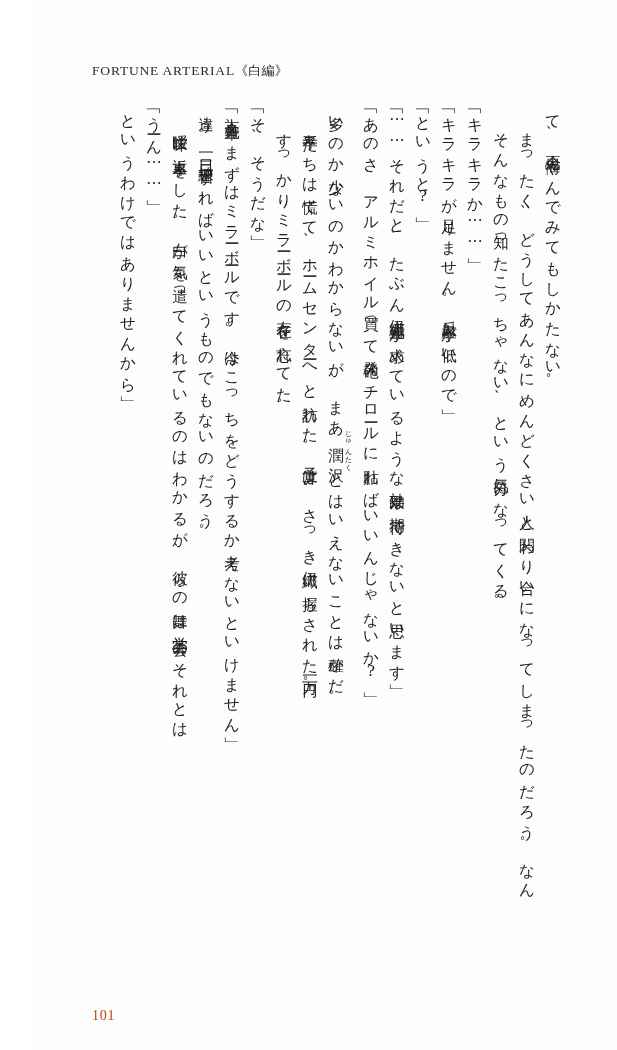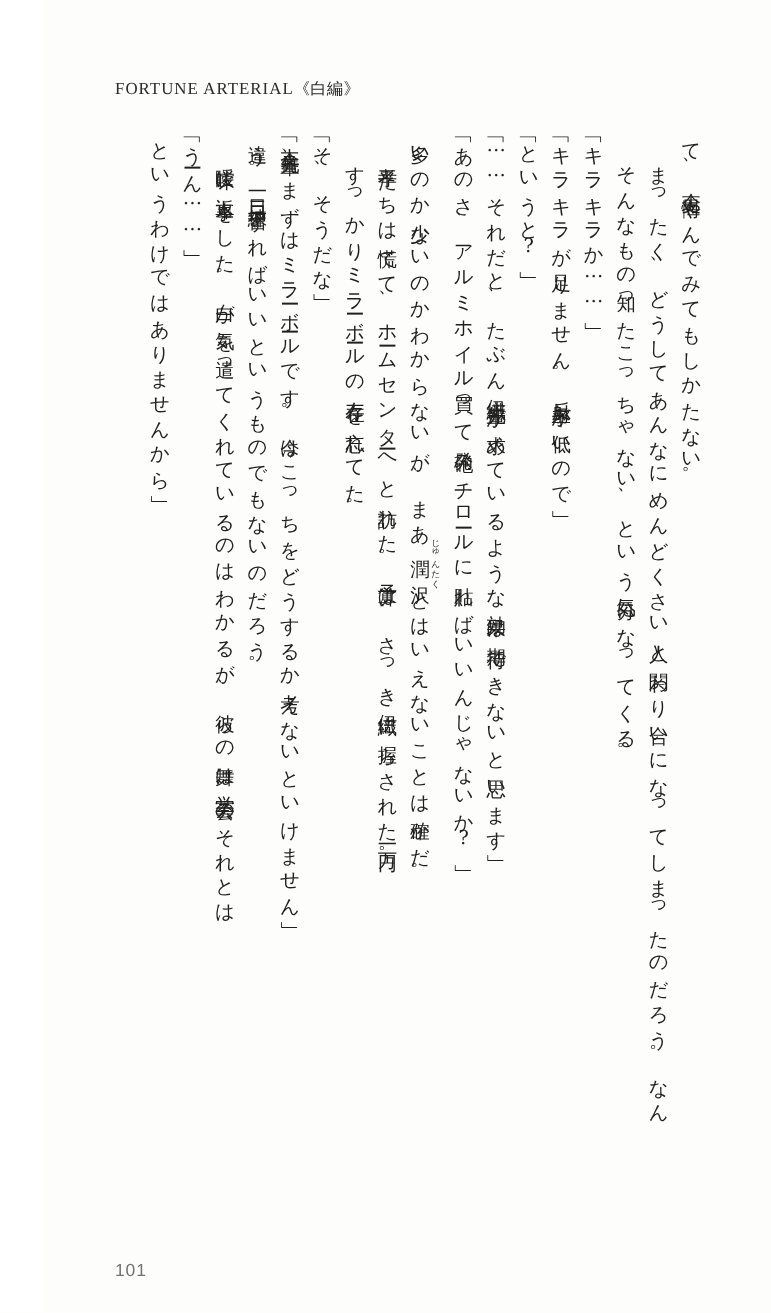--- a/index.html
+++ b/index.html
@@ -72,22 +72,22 @@
   ruby {
     ruby-position: over;
   }
   
   .folio {
     position: absolute;
     left: 58px;
     top: 1008px;
     font-size: 14px;
     letter-spacing: 0.05em;
-    color: #737373;
-    font-family: Liberation Sans, sans-serif;
+    color: #c2410c;
+    font-family: Liberation Serif, serif;
   }
 </style>
 </head>
 <body>
 
 <div class="page">
 
   <div class="running-head"><span>FORTUNE ARTERIAL</span><span class="jp">《白編》</span></div>
 
   <div class="body-block" id="bodyBlock">

